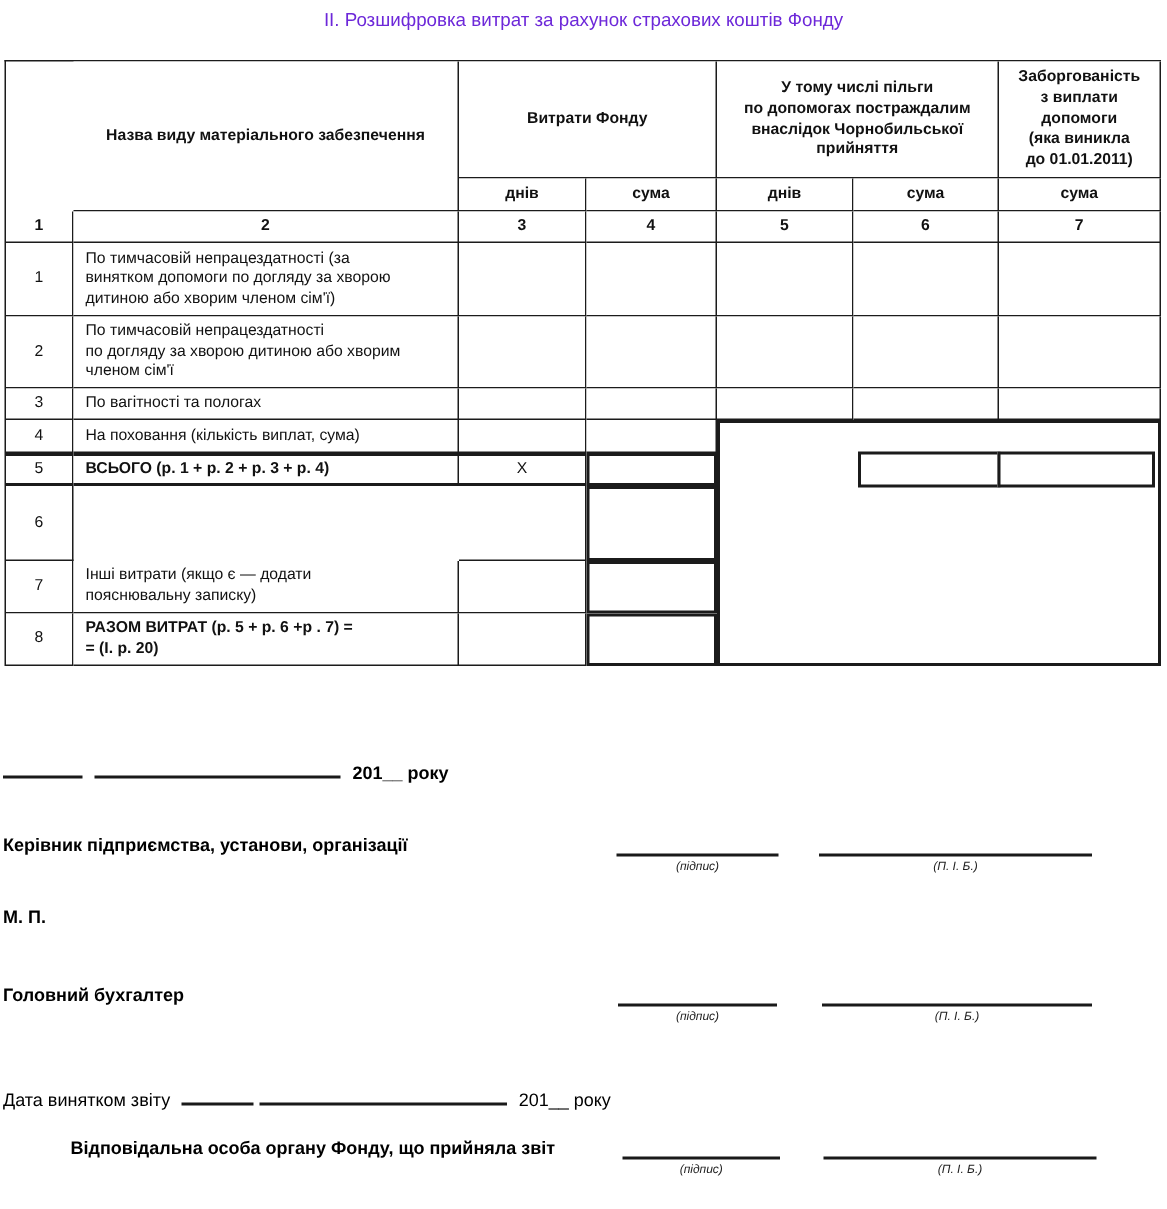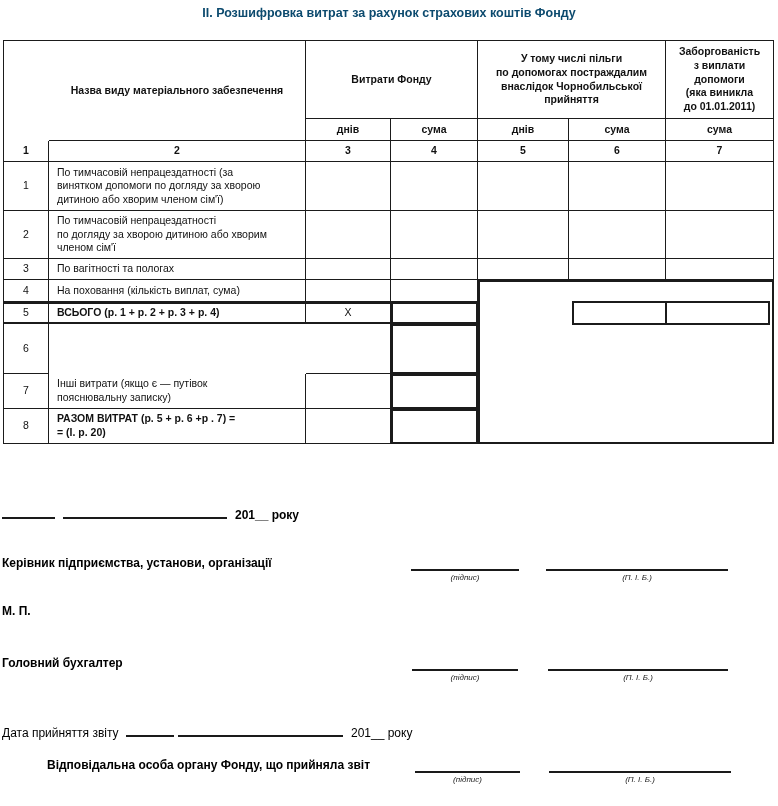--- a/index.html
+++ b/index.html
@@ -3,21 +3,21 @@
 <meta charset="utf-8">
 <style>
   html,body{margin:0;padding:0;}
   body{
     width:778px;height:806px;position:relative;background:#fff;
     font-family:"Liberation Sans", sans-serif;color:#111;
     -webkit-font-smoothing:antialiased;
   }
   .title{
     position:absolute;left:0;right:0;top:6px;text-align:center;
-    font-size:12.5px;font-weight:bold;color:#0c4a6e;
+    font-size:12.5px;font-weight:normal;color:#6d28d9;
   }
   
   .tbl{
     position:absolute;left:3px;top:40px;width:770px;height:403px;
     display:grid;
     grid-template-columns:45px 257px 85px 87px 91px 97px 108px;
     grid-template-rows:78px 22px 21px 49px 48px 21px 22px 22px 50px 35px 35px;
     border-top:1px solid #1b1b1b;border-left:1px solid #1b1b1b;
     font-size:10.5px;line-height:1.3;
   }
@@ -118,21 +118,21 @@
   <div class="c r5edge" style="grid-column:1;grid-row:8;">5</div>
   <div class="c left pre bold r5edge" style="grid-column:2;grid-row:8;">ВСЬОГО (р. 1 + р. 2 + р. 3 + р. 4)</div>
   <div class="c r5edge" style="grid-column:3;grid-row:8;">Х</div>
   <div class="c thickbox" style="grid-column:4;grid-row:8;"></div>
 
   <div class="c" style="grid-column:1;grid-row:9;">6</div>
   <div class="c" style="grid-column:3;grid-row:9;"></div>
   <div class="c thickbox" style="grid-column:4;grid-row:9;"></div>
 
   <div class="c" style="grid-column:1;grid-row:10;">7</div>
-  <div class="c left pre" style="grid-column:2;grid-row:10;">Інші витрати (якщо є — путівок
+  <div class="c left pre" style="grid-column:2;grid-row:10;">Інші витрати (якщо є — додати
 пояснювальну записку)</div>
   <div class="c" style="grid-column:3;grid-row:10;"></div>
   <div class="c thickbox" style="grid-column:4;grid-row:10;"></div>
 
   <div class="c" style="grid-column:1;grid-row:11;">8</div>
   <div class="c left pre bold" style="grid-column:2;grid-row:11;">РАЗОМ ВИТРАТ (р. 5 + р. 6 +р . 7) =
 = (І. р. 20)</div>
   <div class="c" style="grid-column:3;grid-row:11;"></div>
   <div class="c thickbox" style="grid-column:4;grid-row:11;"></div>
 </div>
@@ -149,21 +149,21 @@
 
 <div class="fline" style="top:604px;font-weight:bold;">М. П.</div>
 
 <div class="fline" style="top:656px;font-weight:bold;">Головний бухгалтер</div>
 <div class="sigline" style="left:412px;top:669px;width:106px;"></div>
 <div class="siglabel" style="left:412px;top:673px;width:106px;">(підпис)</div>
 <div class="sigline" style="left:548px;top:669px;width:180px;"></div>
 <div class="siglabel" style="left:548px;top:673px;width:180px;">(П. І. Б.)</div>
 
 <div class="fline" style="top:723px;">
-  <span>Дата прийняття звіту</span>
+  <span>Дата винятком звіту</span>
   <span class="blank" style="width:48px;margin:0 4px 0 4px;"></span><span class="blank" style="width:165px;margin-right:8px;"></span><span>201__ року</span>
 </div>
 
 <div class="fline" style="top:758px;font-weight:bold;margin-left:45px;">Відповідальна особа органу Фонду, що прийняла звіт</div>
 <div class="sigline" style="left:415px;top:771px;width:105px;"></div>
 <div class="siglabel" style="left:415px;top:775px;width:105px;">(підпис)</div>
 <div class="sigline" style="left:549px;top:771px;width:182px;"></div>
 <div class="siglabel" style="left:549px;top:775px;width:182px;">(П. І. Б.)</div>
 
 </body></html>

